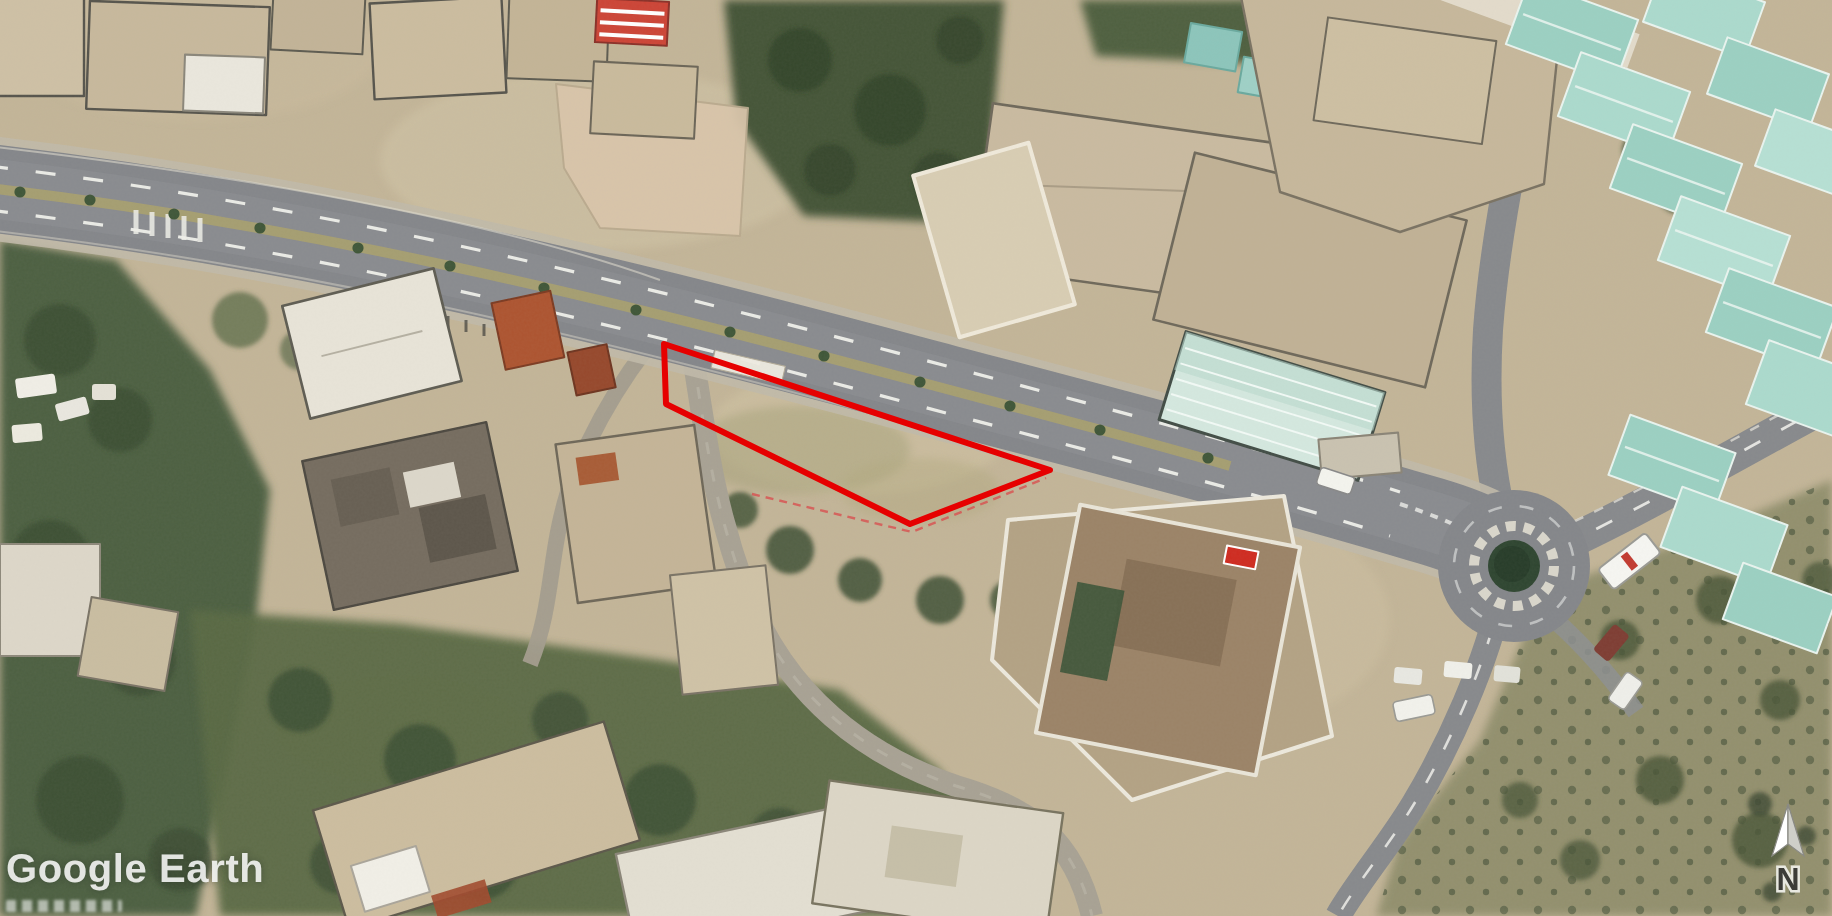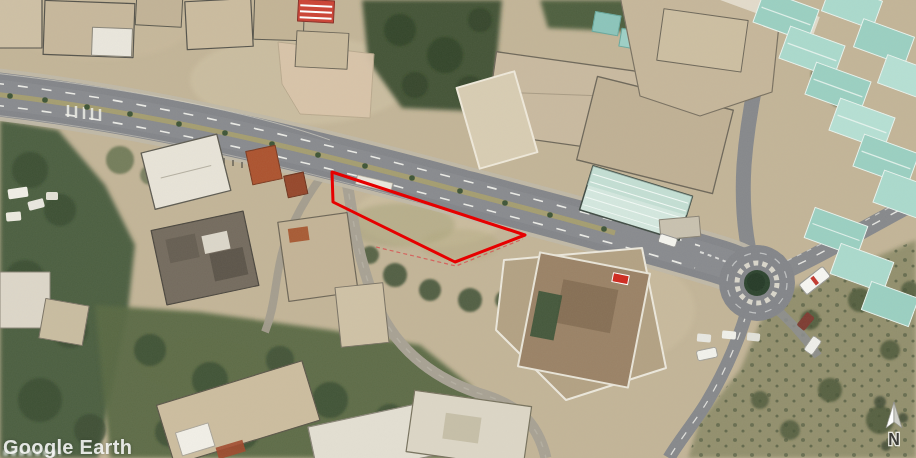--- a/index.html
+++ b/index.html
@@ -2,21 +2,21 @@
 <html><head>
 <meta charset="utf-8">
 <style>
   html,body{margin:0;padding:0;background:#222;}
   .stage{
     position:relative;width:916px;height:458px;overflow:hidden;
     background:#c3b598;font-family:"Liberation Sans",sans-serif;
   }
   .stage svg.scene{position:absolute;left:0;top:0;}
   .watermark{
-    position:absolute;left:3px;top:436px;
+    position:absolute;left:3px;top:424px;
     font-size:20px;font-weight:bold;letter-spacing:.3px;
     color:rgba(255,255,255,.85);
     text-shadow:0 0 3px rgba(40,50,40,.45);
     user-select:none;
   }
   .copyright-blur{
     position:absolute;left:3px;top:450px;width:58px;height:6px;
     background:repeating-linear-gradient(90deg,
       rgba(255,255,255,.7) 0 5px, rgba(255,255,255,0) 5px 8px);
     filter:blur(.8px);opacity:.8;border-radius:1px;

